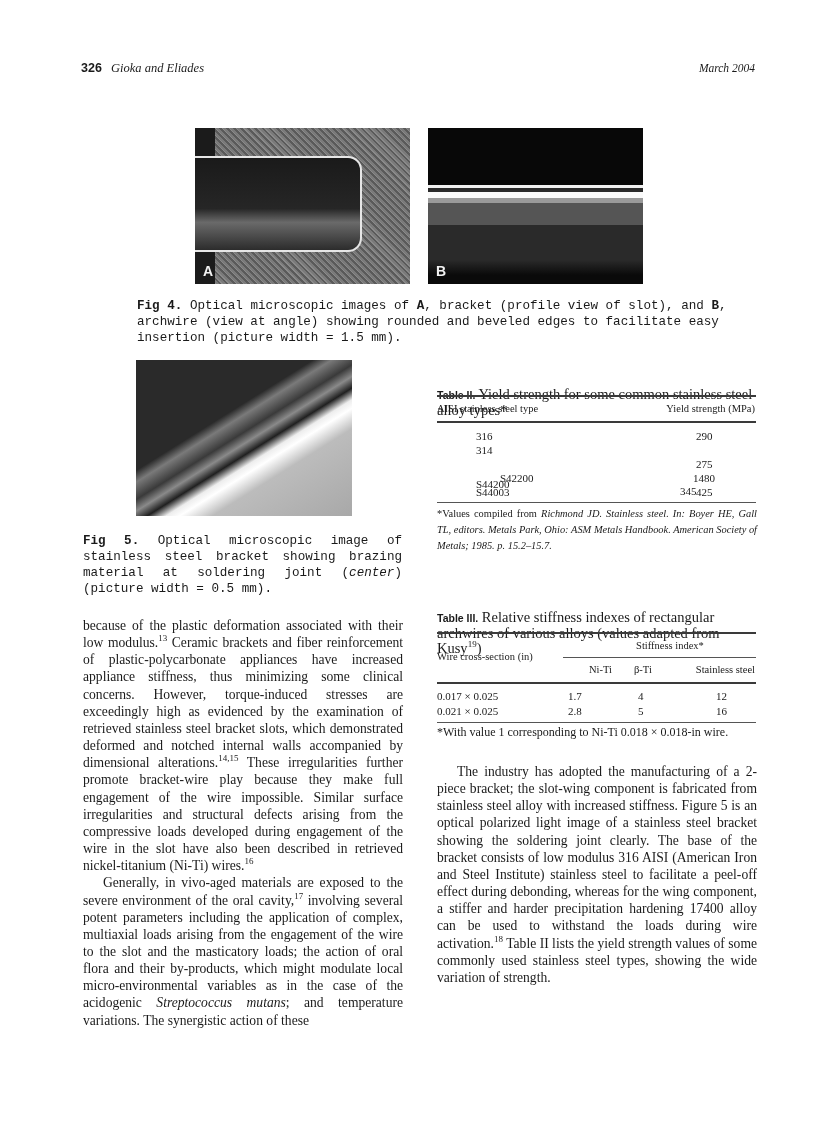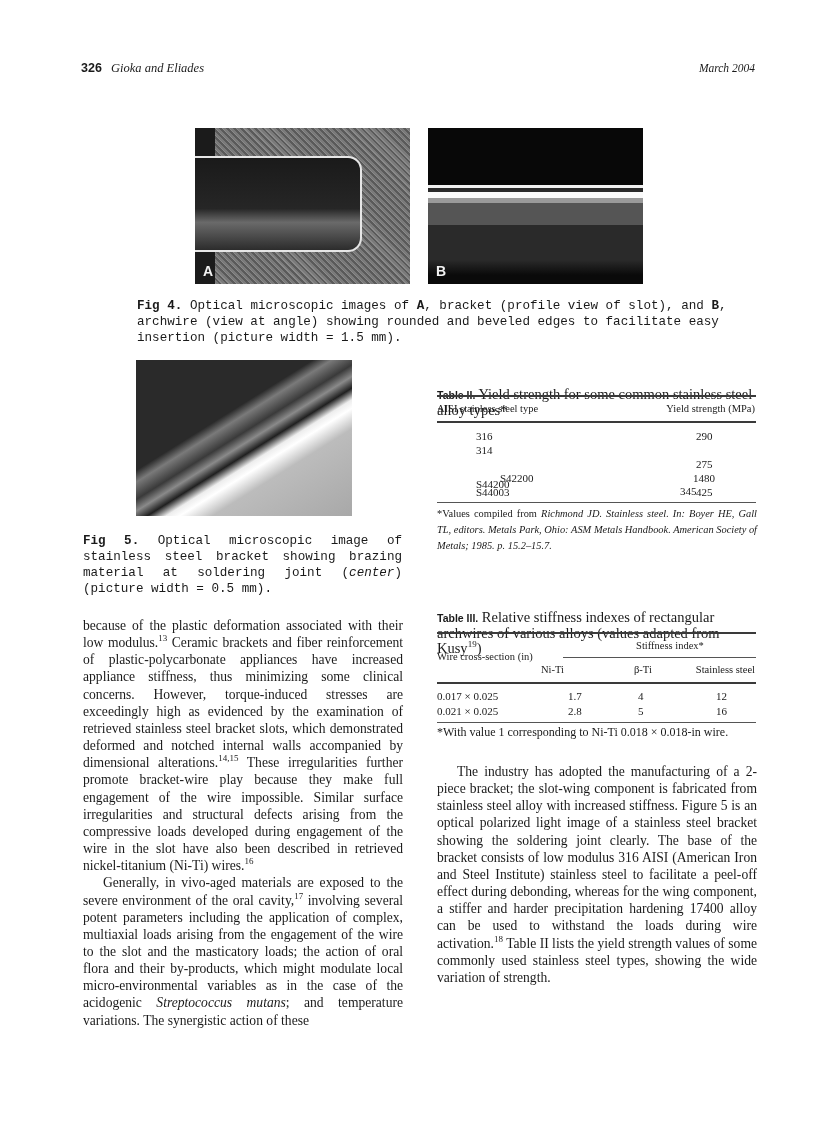--- a/index.html
+++ b/index.html
@@ -113,21 +113,21 @@
   <span>*Values compiled from </span><i>Richmond JD. Stainless steel. In: Boyer HE, Gall TL, editors. Metals Park, Ohio: ASM Metals Handbook. American Society of Metals; 1985. p. 15.2–15.7.</i>
 </div>
 
 <div id="t3cap" class="abs tcap serif">
   <span class="tl">Table III.</span><span> Relative stiffness indexes of rectangular archwires of various alloys (values adapted from Kusy</span><sup>19</sup><span>)</span>
 </div>
 <div class="rule thick" style="top:632px;"></div>
 <div class="tcell th" style="left:620px; top:640px; width:100px; text-align:center;">Stiffness index*</div>
 <div class="rule thin" style="left:563px; width:193px; top:657px;"></div>
 <div class="tcell th" style="left:437px; top:650px; width:110px; line-height:14px;">Wire cross-section (in)</div>
-<div class="tcell th" style="left:541px; top:664px;">Ni-Ti</div>
+<div class="tcell th" style="left:589px; top:664px;">Ni-Ti</div>
 <div class="tcell th" style="left:634px; top:664px;">β-Ti</div>
 <div class="tcell th" style="right:83px; top:664px; text-align:right;">Stainless steel</div>
 <div class="rule thick" style="top:682px;"></div>
 
 <div class="tcell" style="left:437px; top:690px;">0.017 × 0.025</div>
 <div class="tcell" style="left:568px; top:690px;">1.7</div>
 <div class="tcell" style="left:638px; top:690px;">4</div>
 <div class="tcell" style="left:716px; top:690px;">12</div>
 <div class="tcell" style="left:437px; top:705px;">0.021 × 0.025</div>
 <div class="tcell" style="left:568px; top:705px;">2.8</div>

